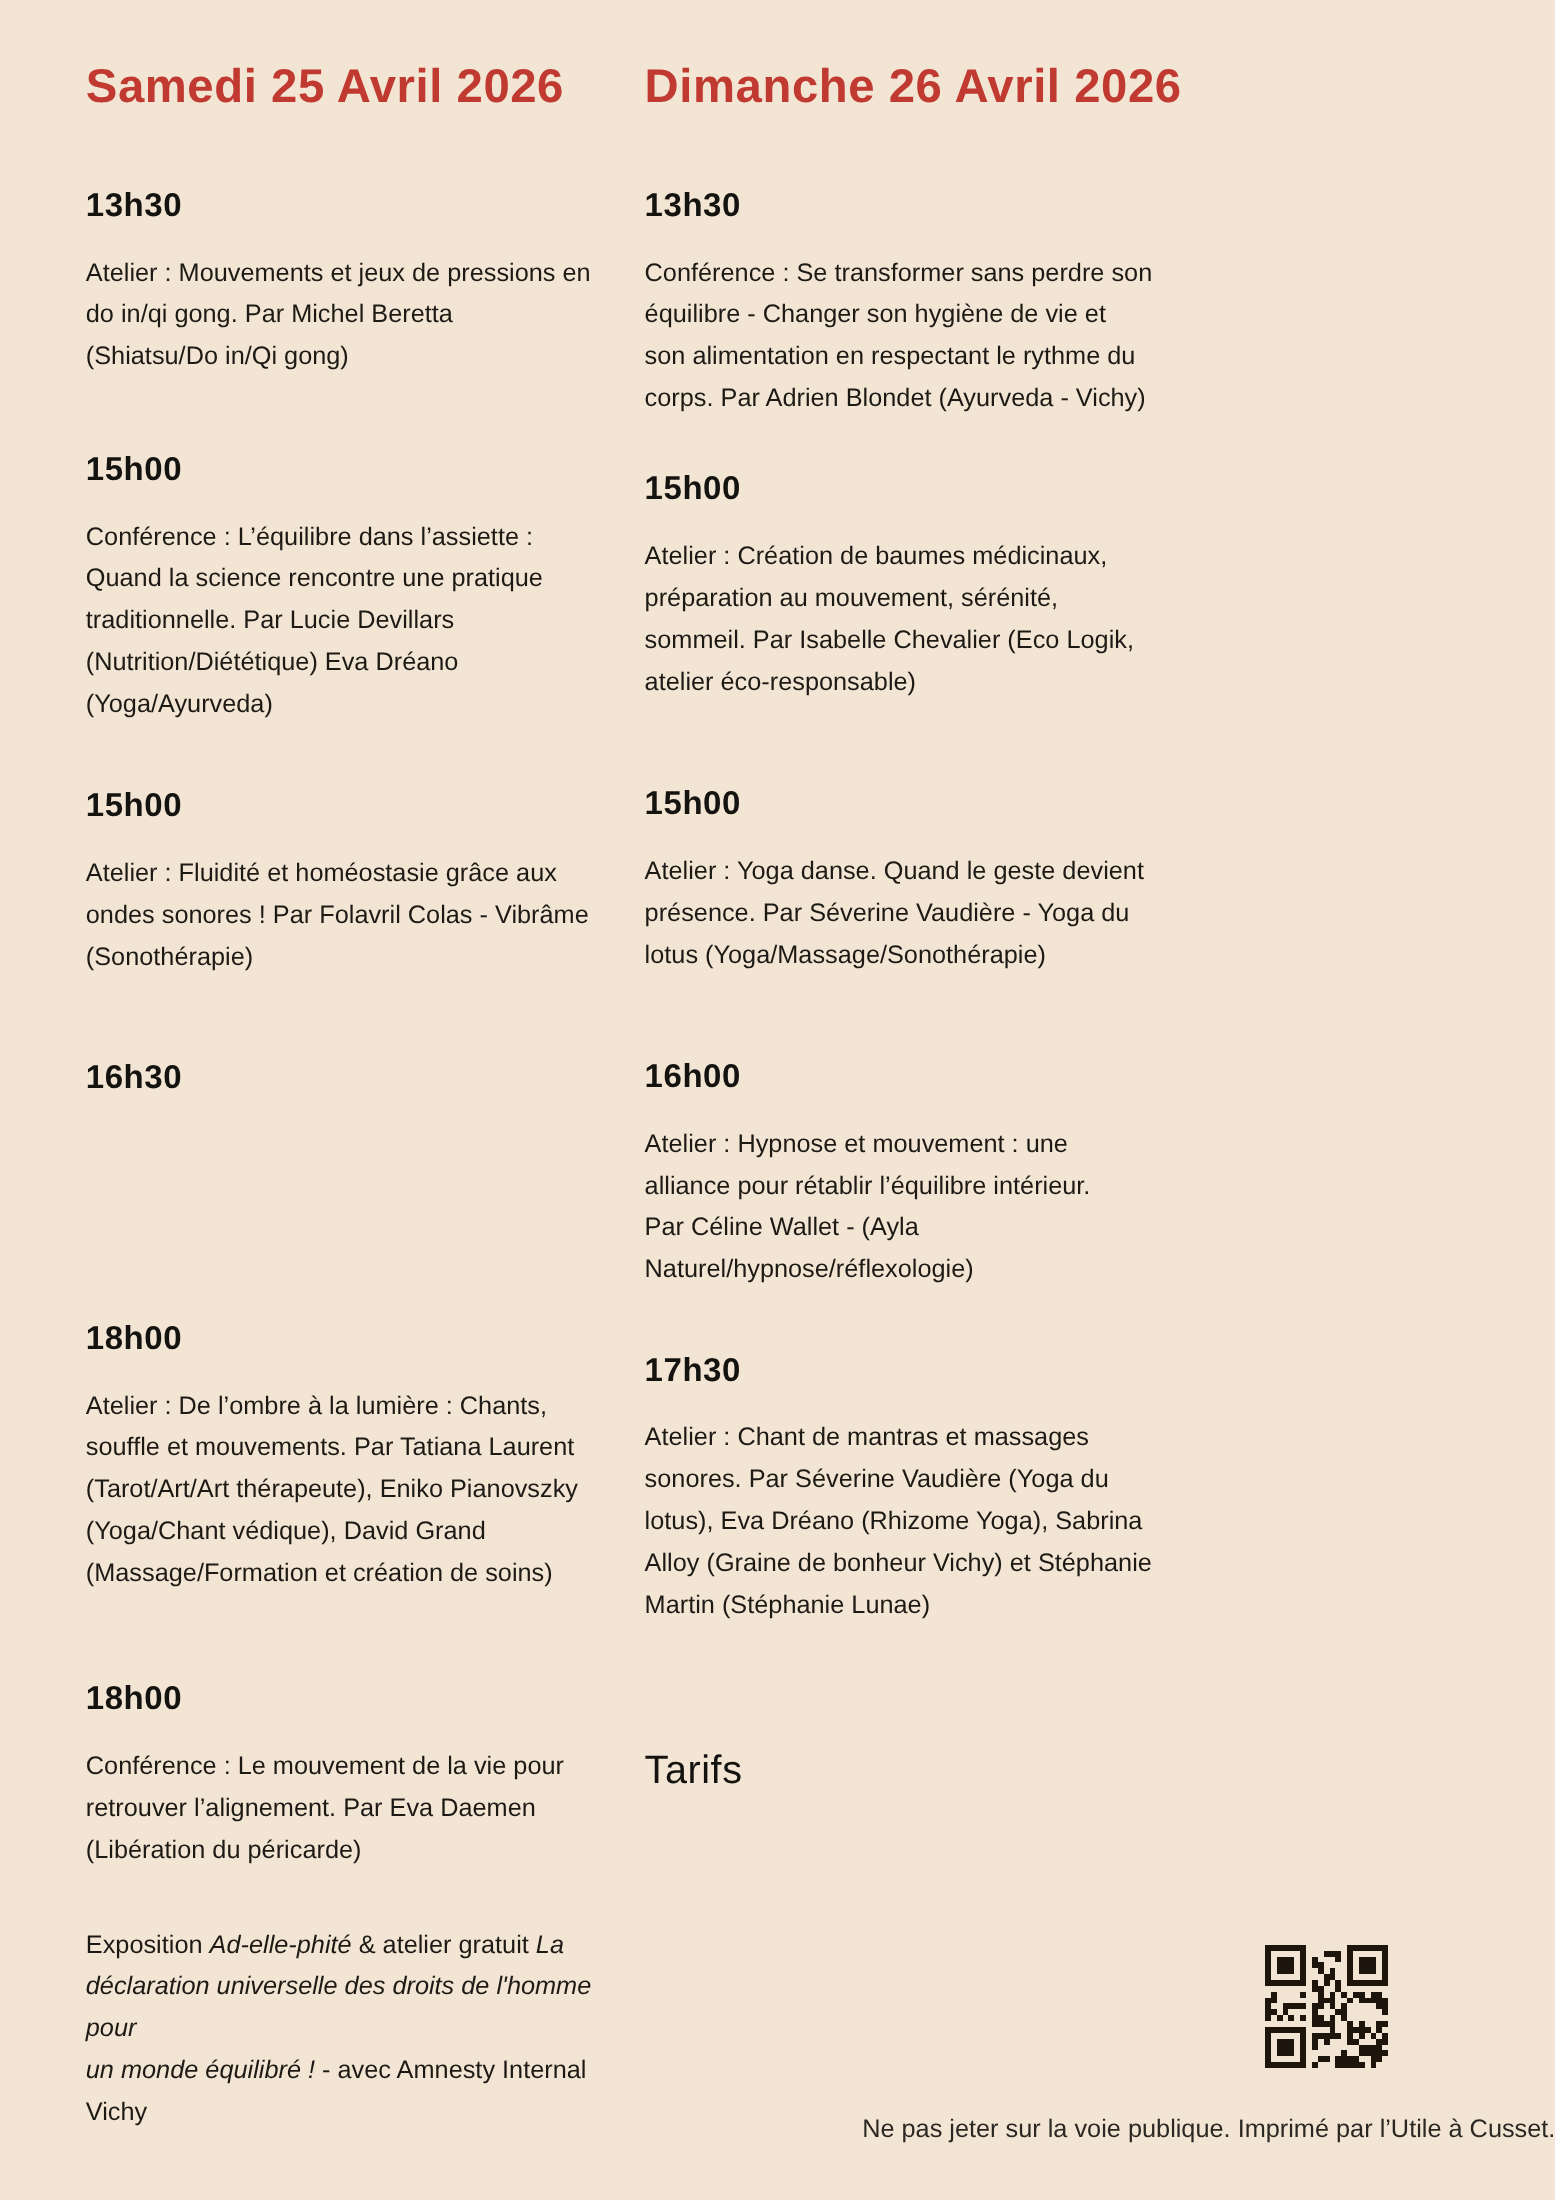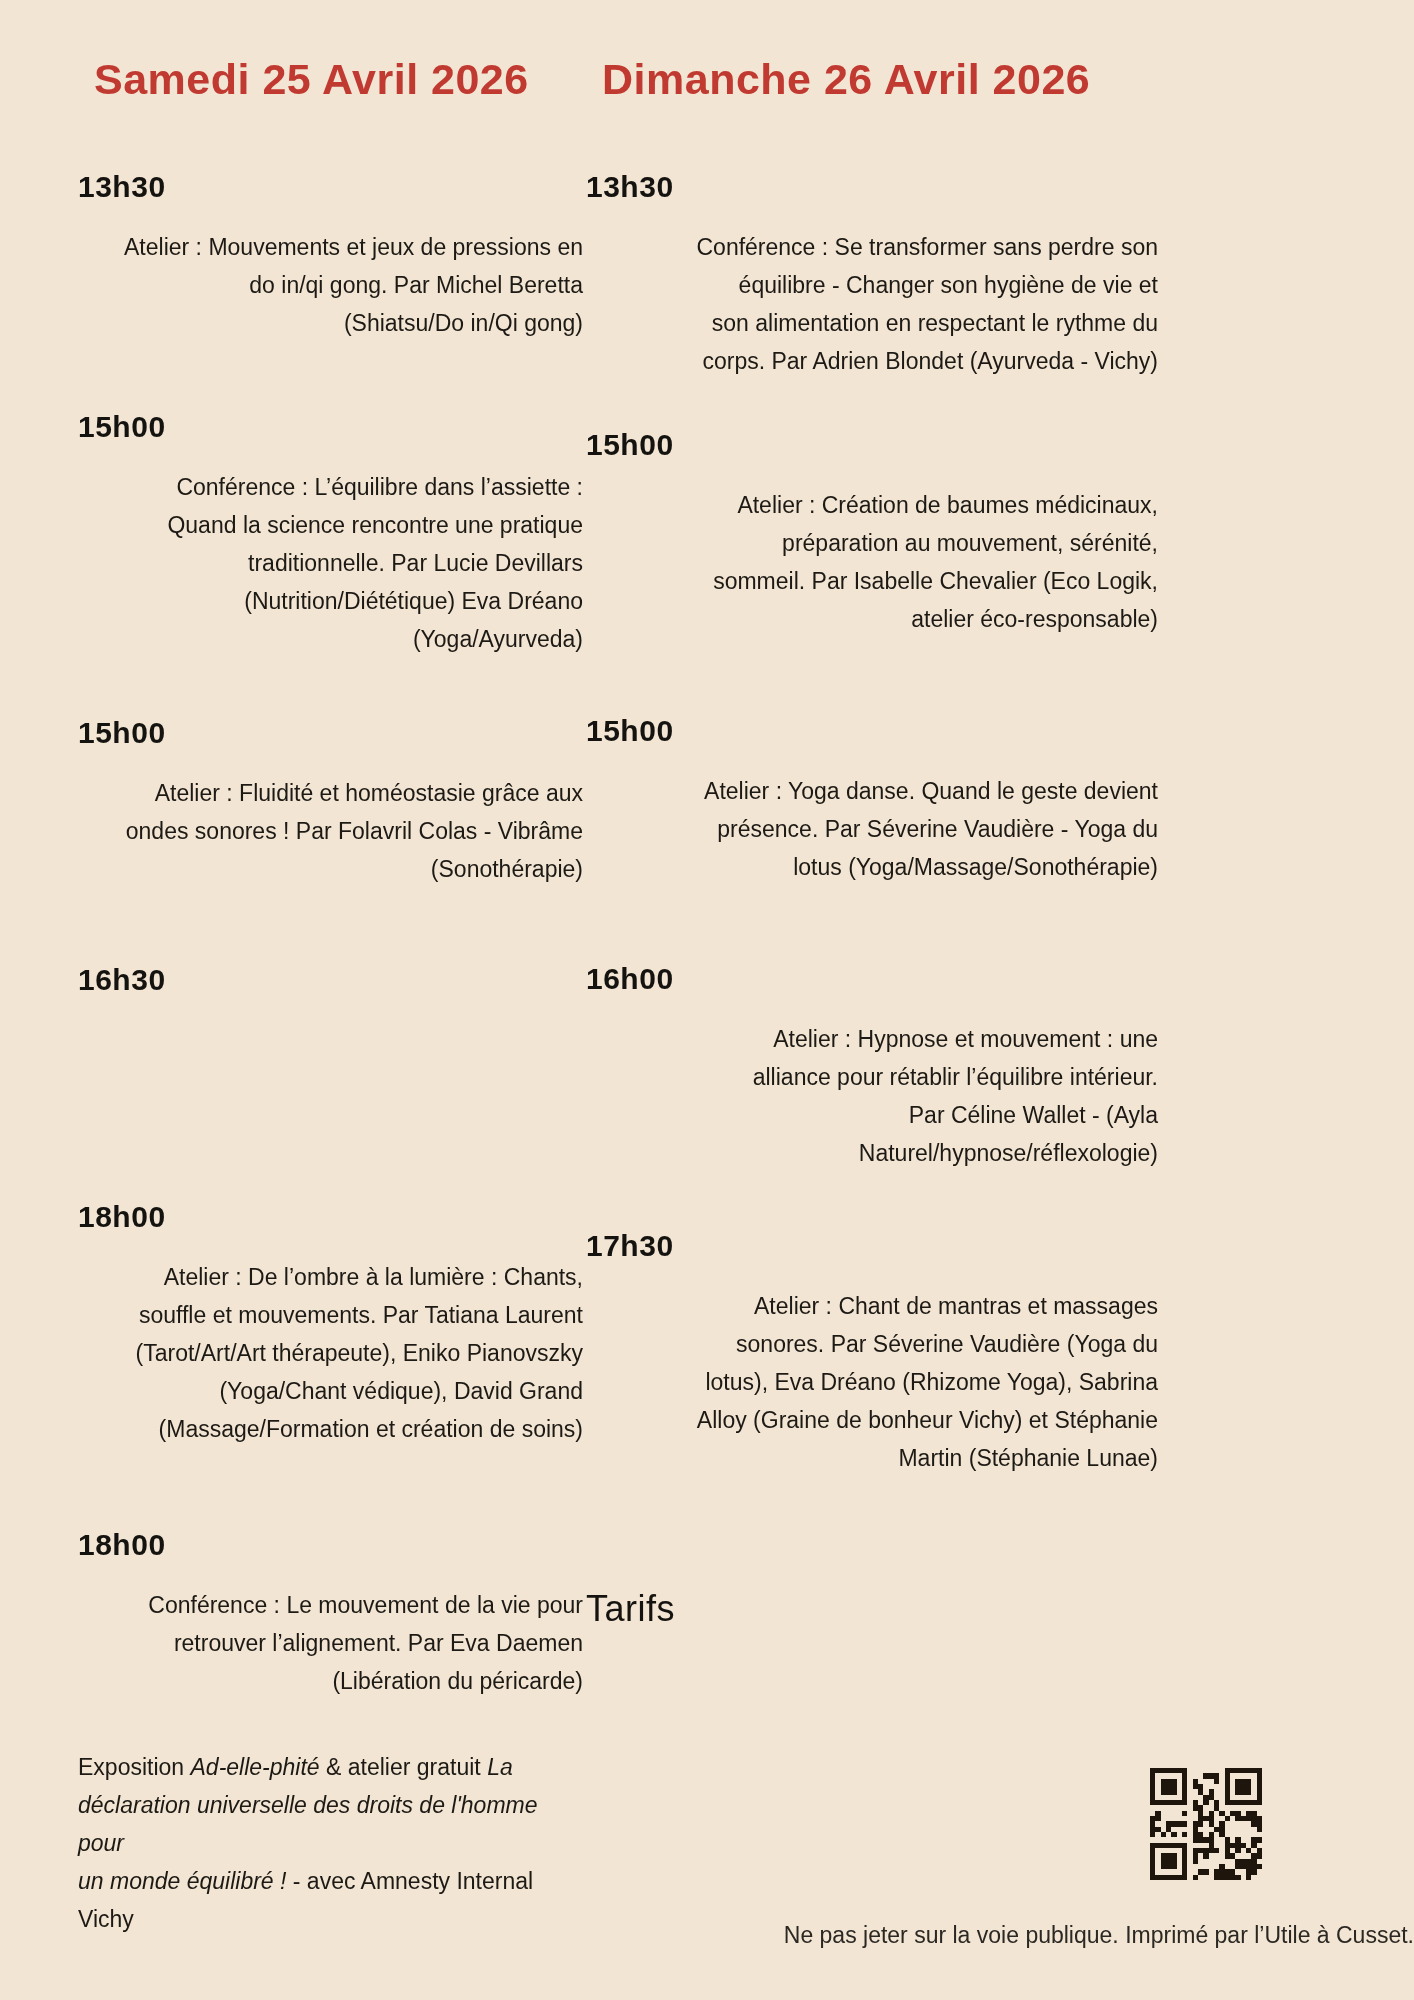--- a/index.html
+++ b/index.html
@@ -18,36 +18,34 @@
     font-family:"Liberation Sans", sans-serif;
     color:var(--ink);
     overflow:hidden;
   }
   .day-title {
     position:absolute; top:55px;
     font-size:43px; font-weight:bold;
     color:var(--accent);
     letter-spacing:0.5px;
     white-space:nowrap;
-    margin-left:16px;
   }
   .col { position:absolute; top:0; height:2000px; }
   .col-left  { left:78px;  width:505px; }
   .col-right { left:586px; width:572px; }
   .event { position:absolute; left:0; width:100%; }
   .event-time {
     font-size:30px; font-weight:bold;
     color:var(--heading-ink); letter-spacing:0.5px;
   }
   .event-desc {
     margin-top:24px;
     font-size:23px; line-height:38px;
     white-space:pre-line;
     color:var(--ink);
-    text-align:right;
   }
   .tarifs-title {
     font-size:36px; font-weight:normal;
     color:var(--heading-ink); letter-spacing:0.5px;
   }
   .tarifs-lines {
     margin-top:22px;
     font-size:23px; line-height:37px;
     white-space:pre-line;
     color:var(--ink);

